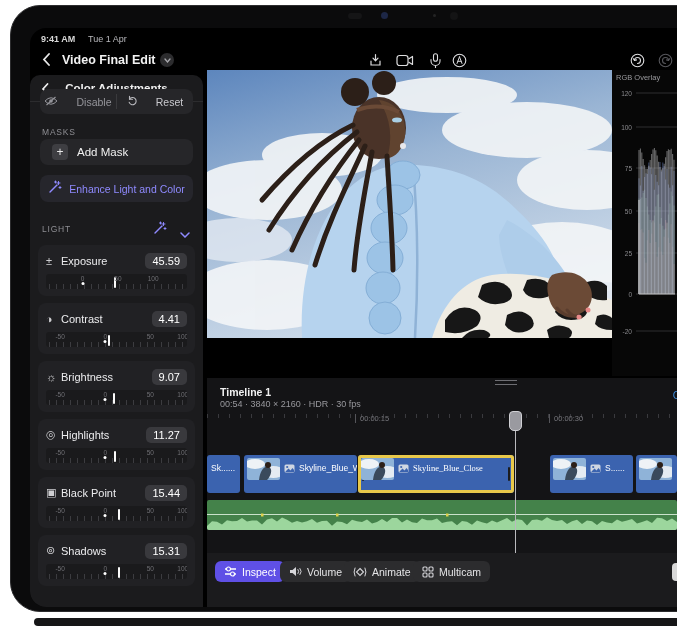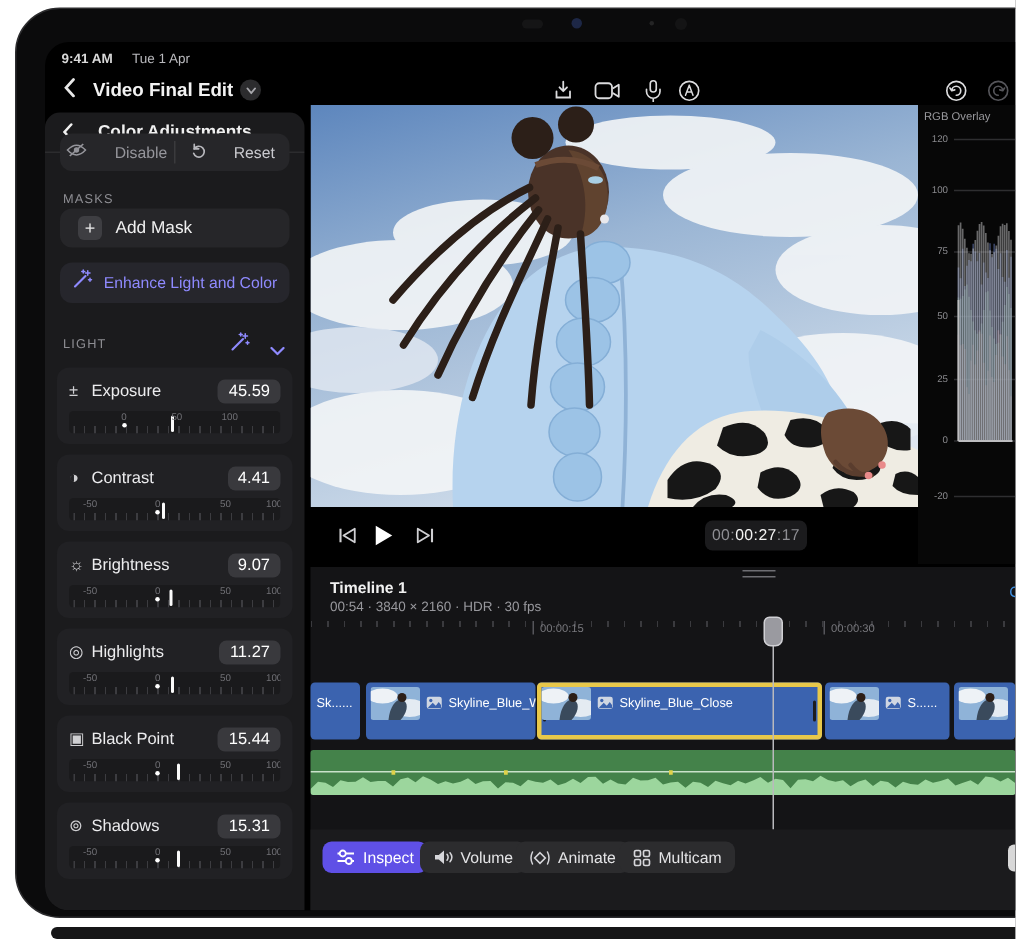--- a/index.html
+++ b/index.html
@@ -410,44 +410,20 @@
           <path d="M390,246 q8,-4 15,2 l0,12 q-12,0 -17,-6 Z"></path>
         </g>
 
         <path d="M345,205 C358,200 372,202 380,212 C388,222 386,236 376,242 C364,250 350,246 344,234 C340,224 338,212 345,205 Z" fill="#6b4a36"></path>
         <path d="M350,238 q8,10 20,8 M360,240 q6,8 14,7" stroke="#5a3d2e" stroke-width="3" fill="none" stroke-linecap="round"></path>
         <circle cx="372" cy="247" r="2.5" fill="#e98a8a"></circle>
           <circle cx="381" cy="240" r="2.5" fill="#e98a8a"></circle>
       </svg>
     </div>
 
-    <div class="transport">
-      <span class="tr-ico" style="left:16px;">
-        <svg width="13" height="12" viewBox="0 0 13 12">
-            <path d="M2,1.5 V10.5" stroke="#cfcfd2" stroke-width="1.4"></path>
-            <path d="M11.5,1.5 L4,6 L11.5,10.5 Z" stroke="#cfcfd2" stroke-width="1.2" fill="none" stroke-linejoin="round"></path>
-          </svg>
-      </span>
-      <span class="tr-ico" style="left:40px;">
-        <svg width="13" height="14" viewBox="0 0 13 14">
-            <path d="M1.5,0.5 L12.5,7 L1.5,13.5 Z" fill="#ffffff"></path>
-          </svg>
-      </span>
-      <span class="tr-ico" style="left:68px;">
-        <svg width="13" height="12" viewBox="0 0 13 12">
-            <path d="M11,1.5 V10.5" stroke="#cfcfd2" stroke-width="1.4"></path>
-            <path d="M1.5,1.5 L9,6 L1.5,10.5 Z" stroke="#cfcfd2" stroke-width="1.2" fill="none" stroke-linejoin="round"></path>
-          </svg>
-      </span>
-      <span class="timecode">
-        <span class="dim">00:</span>
-          <span class="lit">00:27</span>
-          <span class="dim">:17</span>
-      </span>
-    </div>
 
     <div class="scope">
       <svg id="scope-svg" width="65" height="306" viewBox="0 0 65 306">
           <line x1="24" x2="65" y1="23" y2="23" stroke="#2e2e30" stroke-width="1"></line>
           <line x1="24" x2="65" y1="57" y2="57" stroke="#2e2e30" stroke-width="1"></line>
           <line x1="24" x2="65" y1="98" y2="98" stroke="#2e2e30" stroke-width="1"></line>
           <line x1="24" x2="65" y1="141" y2="141" stroke="#2e2e30" stroke-width="1"></line>
           <line x1="24" x2="65" y1="183" y2="183" stroke="#2e2e30" stroke-width="1"></line>
           <line x1="24" x2="65" y1="224" y2="224" stroke="#2e2e30" stroke-width="1"></line>
           <line x1="24" x2="65" y1="261" y2="261" stroke="#2e2e30" stroke-width="1"></line>
@@ -501,21 +477,21 @@
         <svg width="11" height="9" viewBox="0 0 11 9">
                   <rect x="0.5" y="0.5" width="10" height="8" rx="1.5" fill="#cfd6e2"></rect>
                   <circle cx="3.2" cy="3" r="1.1" fill="#3b63af"></circle>
                   <path d="M1.5,7.5 L4.5,4.5 L6.5,6.5 L8.5,4 L10,6 V8 H1.5 Z" fill="#3b63af"></path>
                 </svg>
       </span>
       <span class="clip-label">Skyline_Blue_Wide</span>
     </div>
   </div>
 
-  <div class="clip sel" style="left: 151px; width: 190px;">
+  <div class="clip sel" style="left: 151px; width: 156px; font-family: Liberation Serif, serif;">
     <div class="inner">
       <span class="clip-thumb">
         <svg width="33" height="22" viewBox="0 0 33 22">
                   <rect width="33" height="22" fill="#8fb3d8"></rect>
                   <ellipse cx="8" cy="6" rx="10" ry="5" fill="#eef2f6"></ellipse>
                   <ellipse cx="26" cy="14" rx="11" ry="6" fill="#e4ebf2"></ellipse>
                   <path d="M12,22 C13,12 18,7 22,9 C26,11 24,18 20,22 Z" fill="#3a4a5c"></path>
                   <circle cx="21" cy="7" r="3" fill="#2c1f18"></circle>
                 </svg>
       </span>

